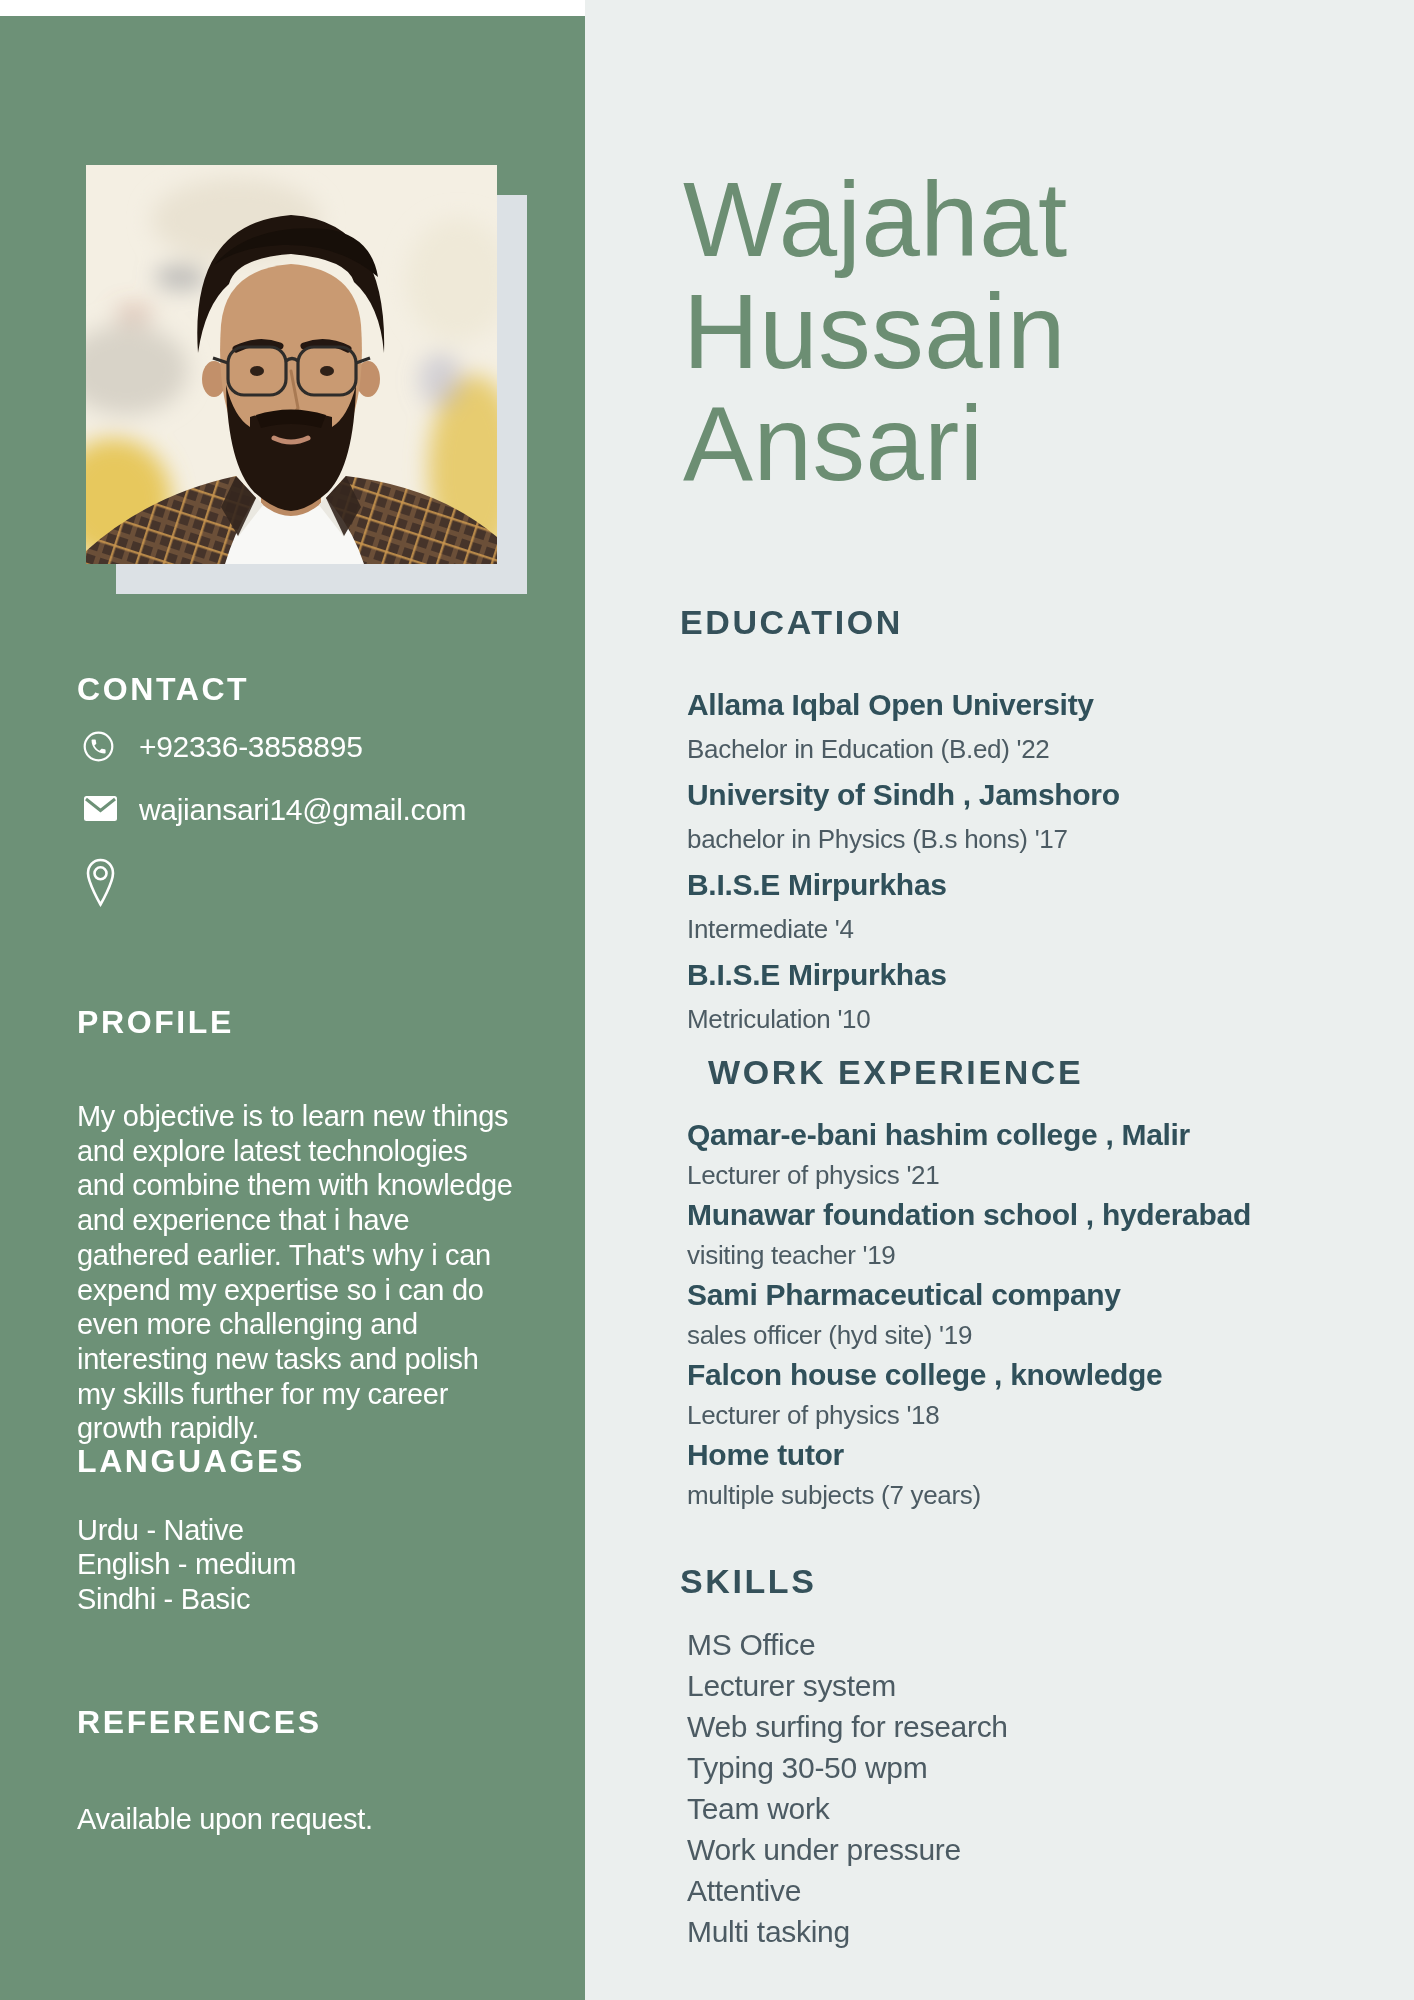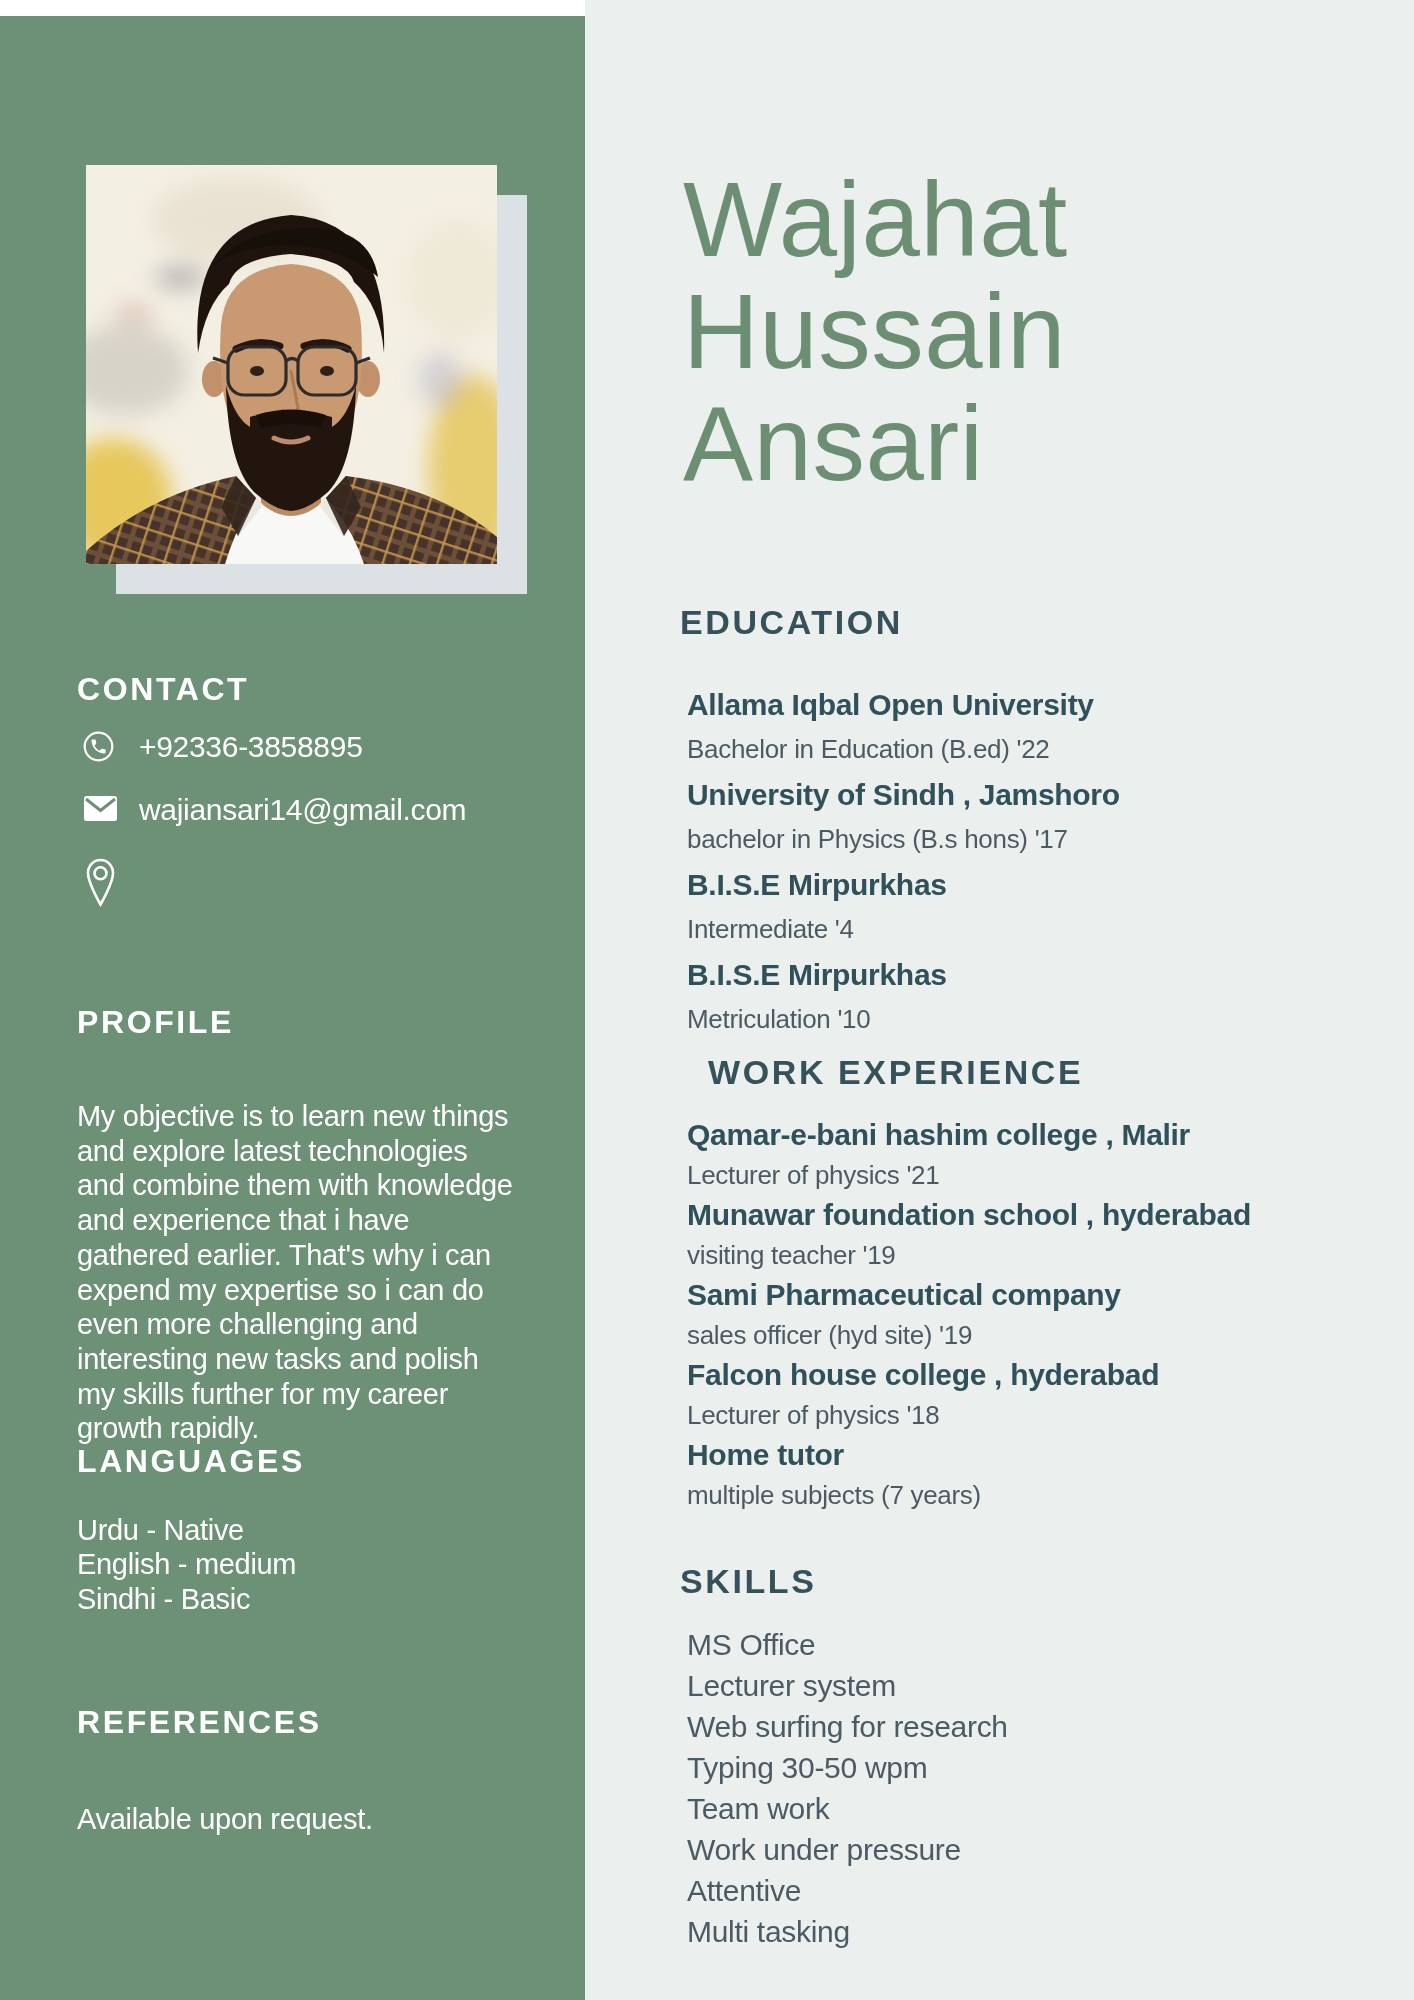--- a/index.html
+++ b/index.html
@@ -241,21 +241,21 @@
           <div class="org">Munawar foundation school , hyderabad</div>
           <div class="detail">visiting teacher '19</div>
         </div>
 
         <div class="entry">
           <div class="org">Sami Pharmaceutical company</div>
           <div class="detail">sales officer (hyd site) '19</div>
         </div>
 
         <div class="entry">
-          <div class="org">Falcon house college , hyderabad</div>
+          <div class="org">Falcon house college , knowledge</div>
           <div class="detail">Lecturer of physics '18</div>
         </div>
 
         <div class="entry">
           <div class="org">Home tutor</div>
           <div class="detail">multiple subjects  (7 years)</div>
         </div>
       </div>
 
     <h2 class="main-h" id="skills-heading">SKILLS</h2>

